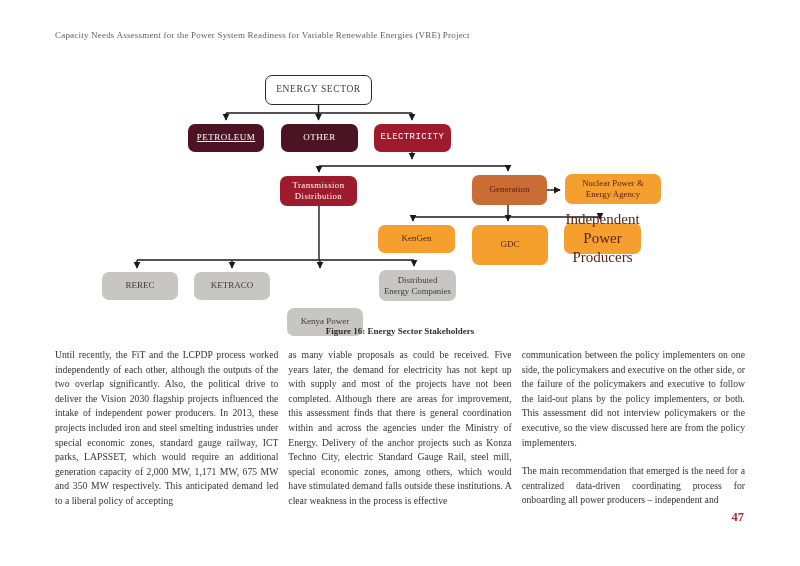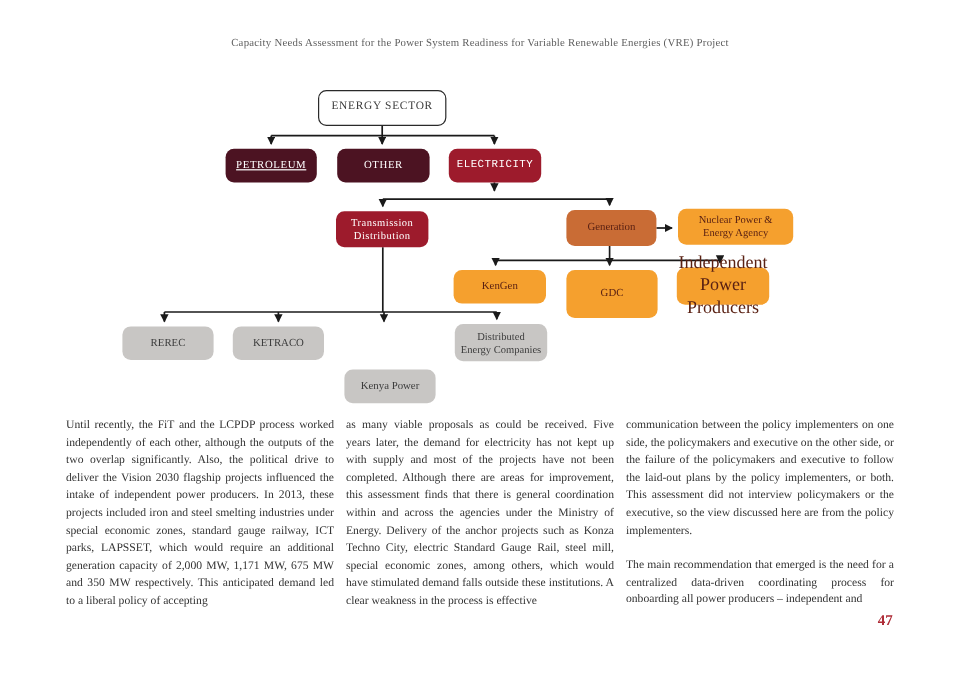--- a/index.html
+++ b/index.html
@@ -3,21 +3,21 @@
 <meta charset="utf-8">
 <style>
   html,body{margin:0;padding:0;background:#e8e8e8;}
   .page{
     position:relative;width:800px;height:566px;background:#ffffff;
     font-family:"Liberation Serif","DejaVu Serif",serif;overflow:hidden;
     box-shadow:0 0 4px rgba(0,0,0,.2);
   }
   
   .header{
-    position:absolute;top:30px;left:55px;width:690px;text-align:center;
+    position:absolute;top:30px;left:55px;width:690px;text-align:left;
     font-size:9px;color:#5f5f5f;letter-spacing:.2px;
   }
   
   .node{
     position:absolute;display:flex;align-items:center;justify-content:center;
     text-align:center;border-radius:7px;font-size:9px;line-height:1.25;
     white-space:pre-line;padding:1px 3px;box-sizing:border-box;
   }
   .node.root{background:#fff;border:1.5px solid #2a2a2a;color:#3a3a3a;
     font-size:9.5px;letter-spacing:.6px;}
@@ -116,20 +116,21 @@
     <div class="node orange" id="n-gdc">GDC</div>
     <div class="node orange" id="n-ipp">Independent Power
 Producers</div>
     <div class="node gray" id="n-rerec">REREC</div>
     <div class="node gray" id="n-ketraco">KETRACO</div>
     <div class="node gray" id="n-kenyapower">Kenya Power</div>
     <div class="node gray" id="n-dec">Distributed
 Energy Companies</div>
   </div>
 
+  <div class="caption">Figure 16: Energy Sector Stakeholders</div>
 
   <div class="body-cols">
     <div class="col">
       <p>Until recently, the FiT and the LCPDP process worked independently of each other, although the outputs of the two overlap significantly. Also, the political drive to deliver the Vision 2030 flagship projects influenced the intake of independent power producers. In 2013, these projects included iron and steel smelting industries under special economic zones, standard gauge railway, ICT parks, LAPSSET, which would require an additional generation capacity of 2,000 MW, 1,171 MW, 675 MW and 350 MW respectively. This anticipated demand led to a liberal policy of accepting</p>
     </div>
     <div class="col">
       <p>as many viable proposals as could be received. Five years later, the demand for electricity has not kept up with supply and most of the projects have not been completed. Although there are areas for improvement, this assessment finds that there is general coordination within and across the agencies under the Ministry of Energy. Delivery of the anchor projects such as Konza Techno City, electric Standard Gauge Rail, steel mill, special economic zones, among others, which would have stimulated demand falls outside these institutions. A clear weakness in the process is effective</p>
     </div>
     <div class="col">
       <p>communication between the policy implementers on one side, the policymakers and executive on the other side, or the failure of the policymakers and executive to follow the laid-out plans by the policy implementers, or both. This assessment did not interview policymakers or the executive, so the view discussed here are from the policy implementers.</p>

